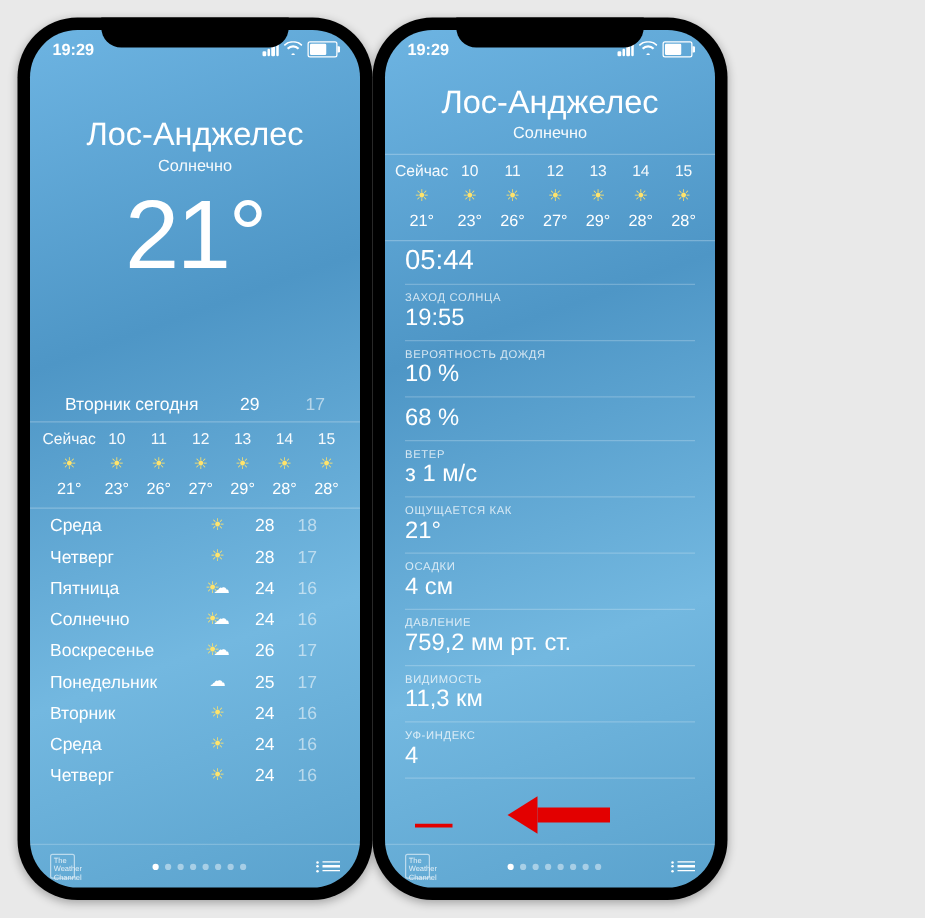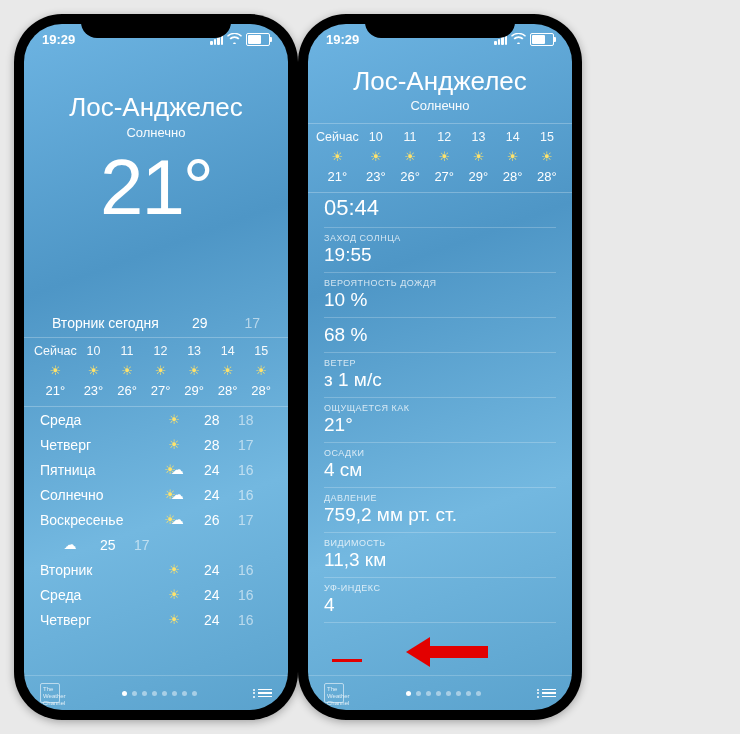--- a/index.html
+++ b/index.html
@@ -155,20 +155,21 @@
               <span class="hi">24</span>
               <span class="lo">16</span>
             </div>
             <div class="drow">
               <span class="d">Воскресенье</span>
               <span class="ic"><span class="sun">☀</span><span style="color:#fff;margin-left:-5px">☁</span></span>
               <span class="hi">26</span>
               <span class="lo">17</span>
             </div>
             <div class="drow">
+              <span class="d">Понедельник</span>
               <span class="ic"><span style="color:#fff">☁</span></span>
               <span class="hi">25</span>
               <span class="lo">17</span>
             </div>
             <div class="drow">
               <span class="d">Вторник</span>
               <span class="ic"><span class="sun">☀</span></span>
               <span class="hi">24</span>
               <span class="lo">16</span>
             </div>

